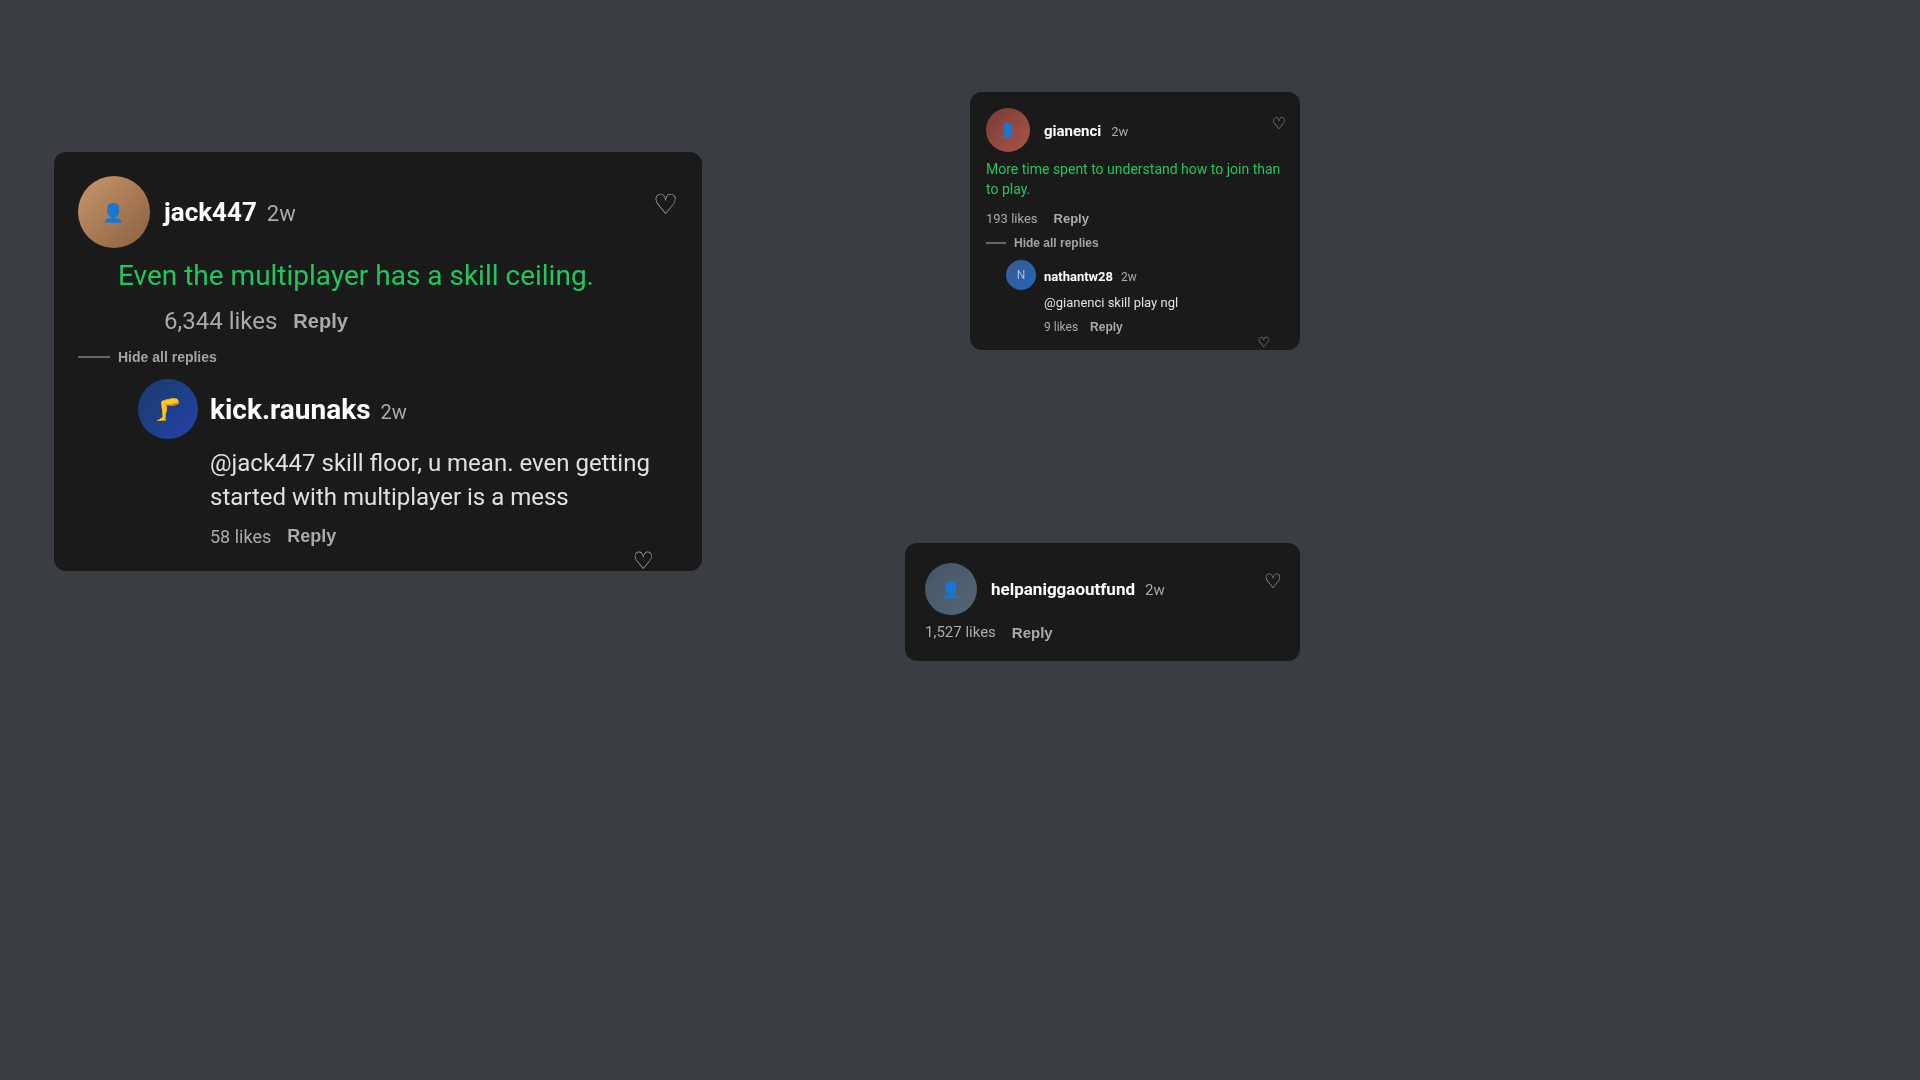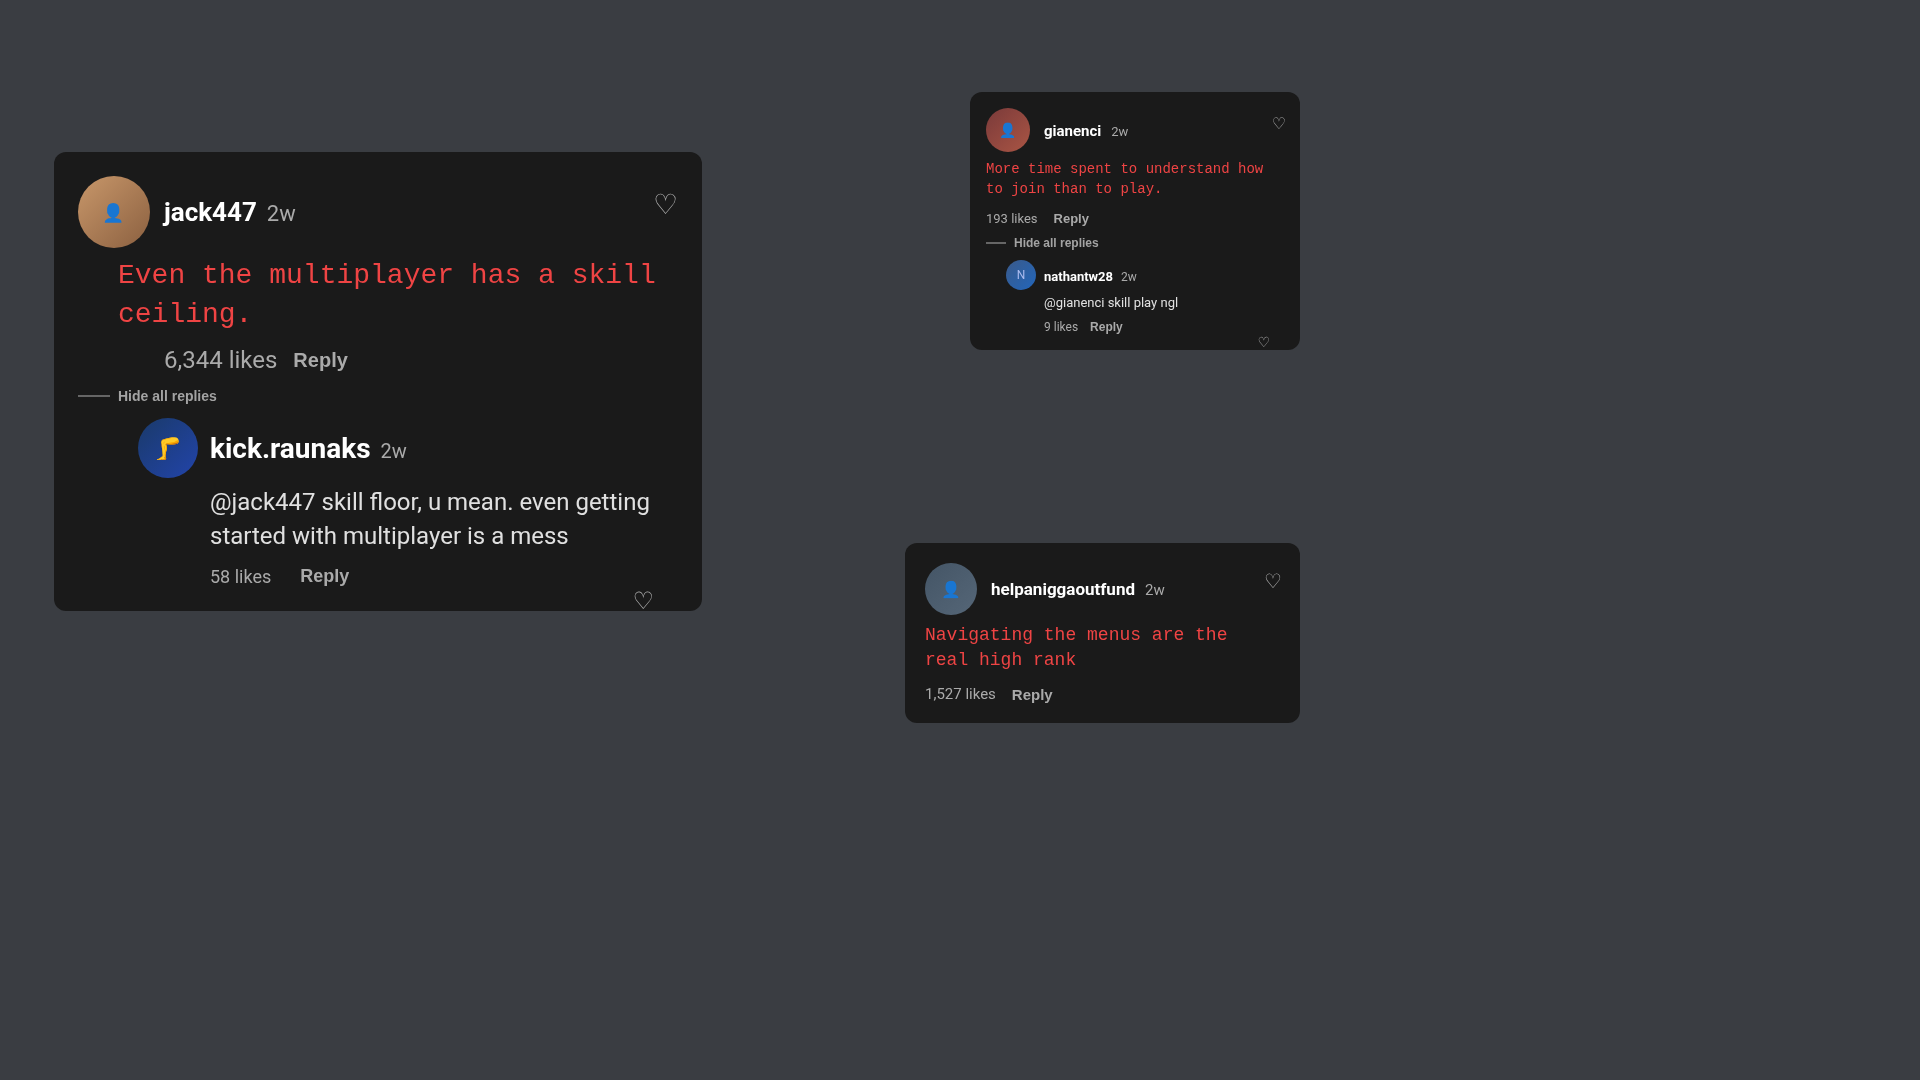--- a/index.html
+++ b/index.html
@@ -49,24 +49,23 @@
       color: #ffffff;
     }
 
     .timestamp {
       font-weight: 400;
       color: #aaaaaa;
       margin-left: 6px;
     }
 
     .comment-text {
-      color: #ef4444;
+      color: #22c55e;
       line-height: 1.4;
       margin-bottom: 12px;
-      font-family: Liberation Mono, monospace;
     }
 
     .comment-actions {
       display: flex;
       align-items: center;
       gap: 16px;
       color: #aaaaaa;
     }
 
     .likes {
@@ -201,21 +200,21 @@
       color: #e0e0e0;
       font-size: 24px;
       line-height: 1.4;
       margin-bottom: 12px;
       margin-left: 72px;
     }
 
     .reply-actions {
       display: flex;
       align-items: center;
-      gap: 29px;
+      gap: 16px;
       margin-left: 72px;
     }
 
     .reply-likes {
       font-size: 18px;
       color: #aaaaaa;
     }
 
     .reply-reply-btn {
       font-size: 18px;
@@ -518,19 +517,18 @@
 <div class="comment-card card-helpanigga" style="position:absolute;">
   <div class="comment-header">
     <div class="avatar avatar-helpanigga" style="width:52px;height:52px;">
       <div class="avatar-placeholder" style="font-size:16px;">👤</div>
     </div>
     <div>
       <span class="username">helpaniggaoutfund</span>
       <span class="timestamp">2w</span>
     </div>
   </div>
-  <div class="comment-text">Navigating the menus are the real high rank</div>
   <div class="comment-actions">
     <span class="likes">1,527 likes</span>
     <button class="reply-btn">Reply</button>
   </div>
   <span class="heart-icon">♡</span>
 </div>
 
 </body></html>

